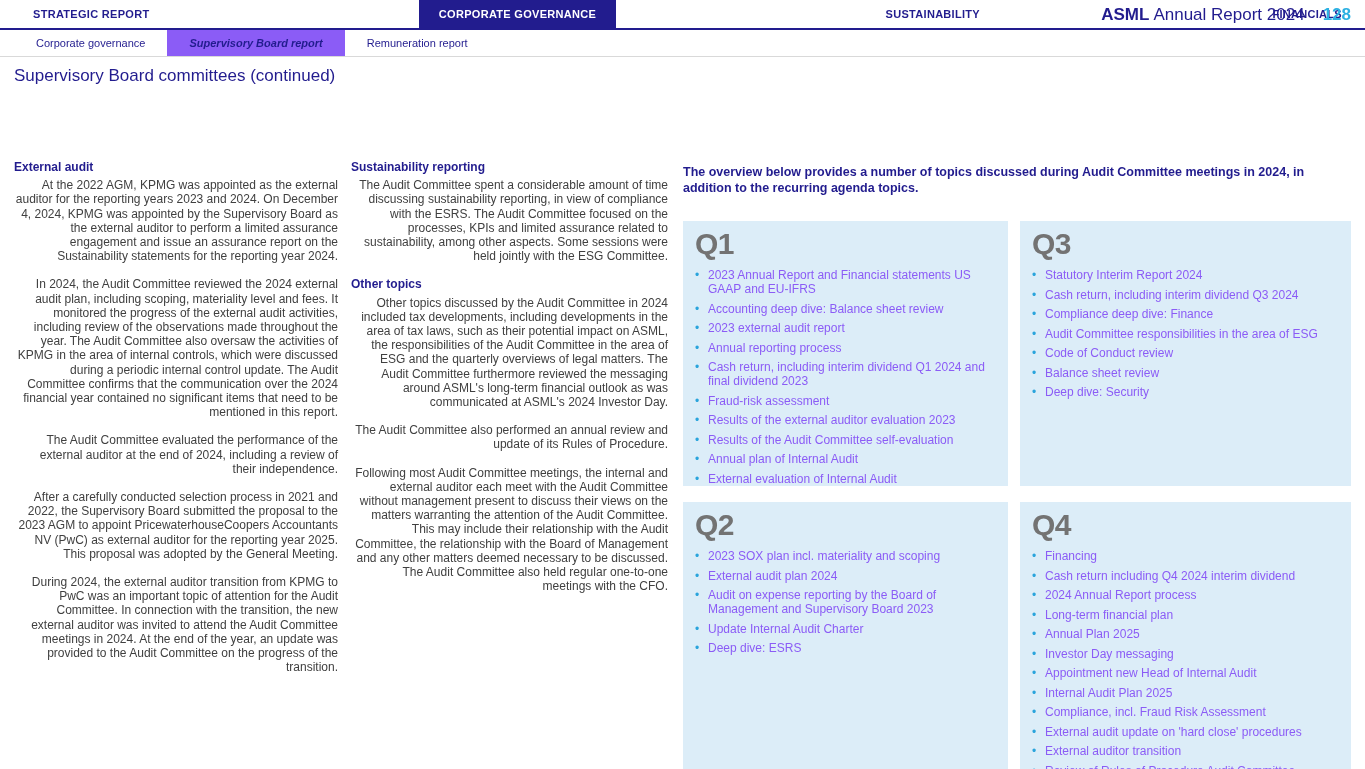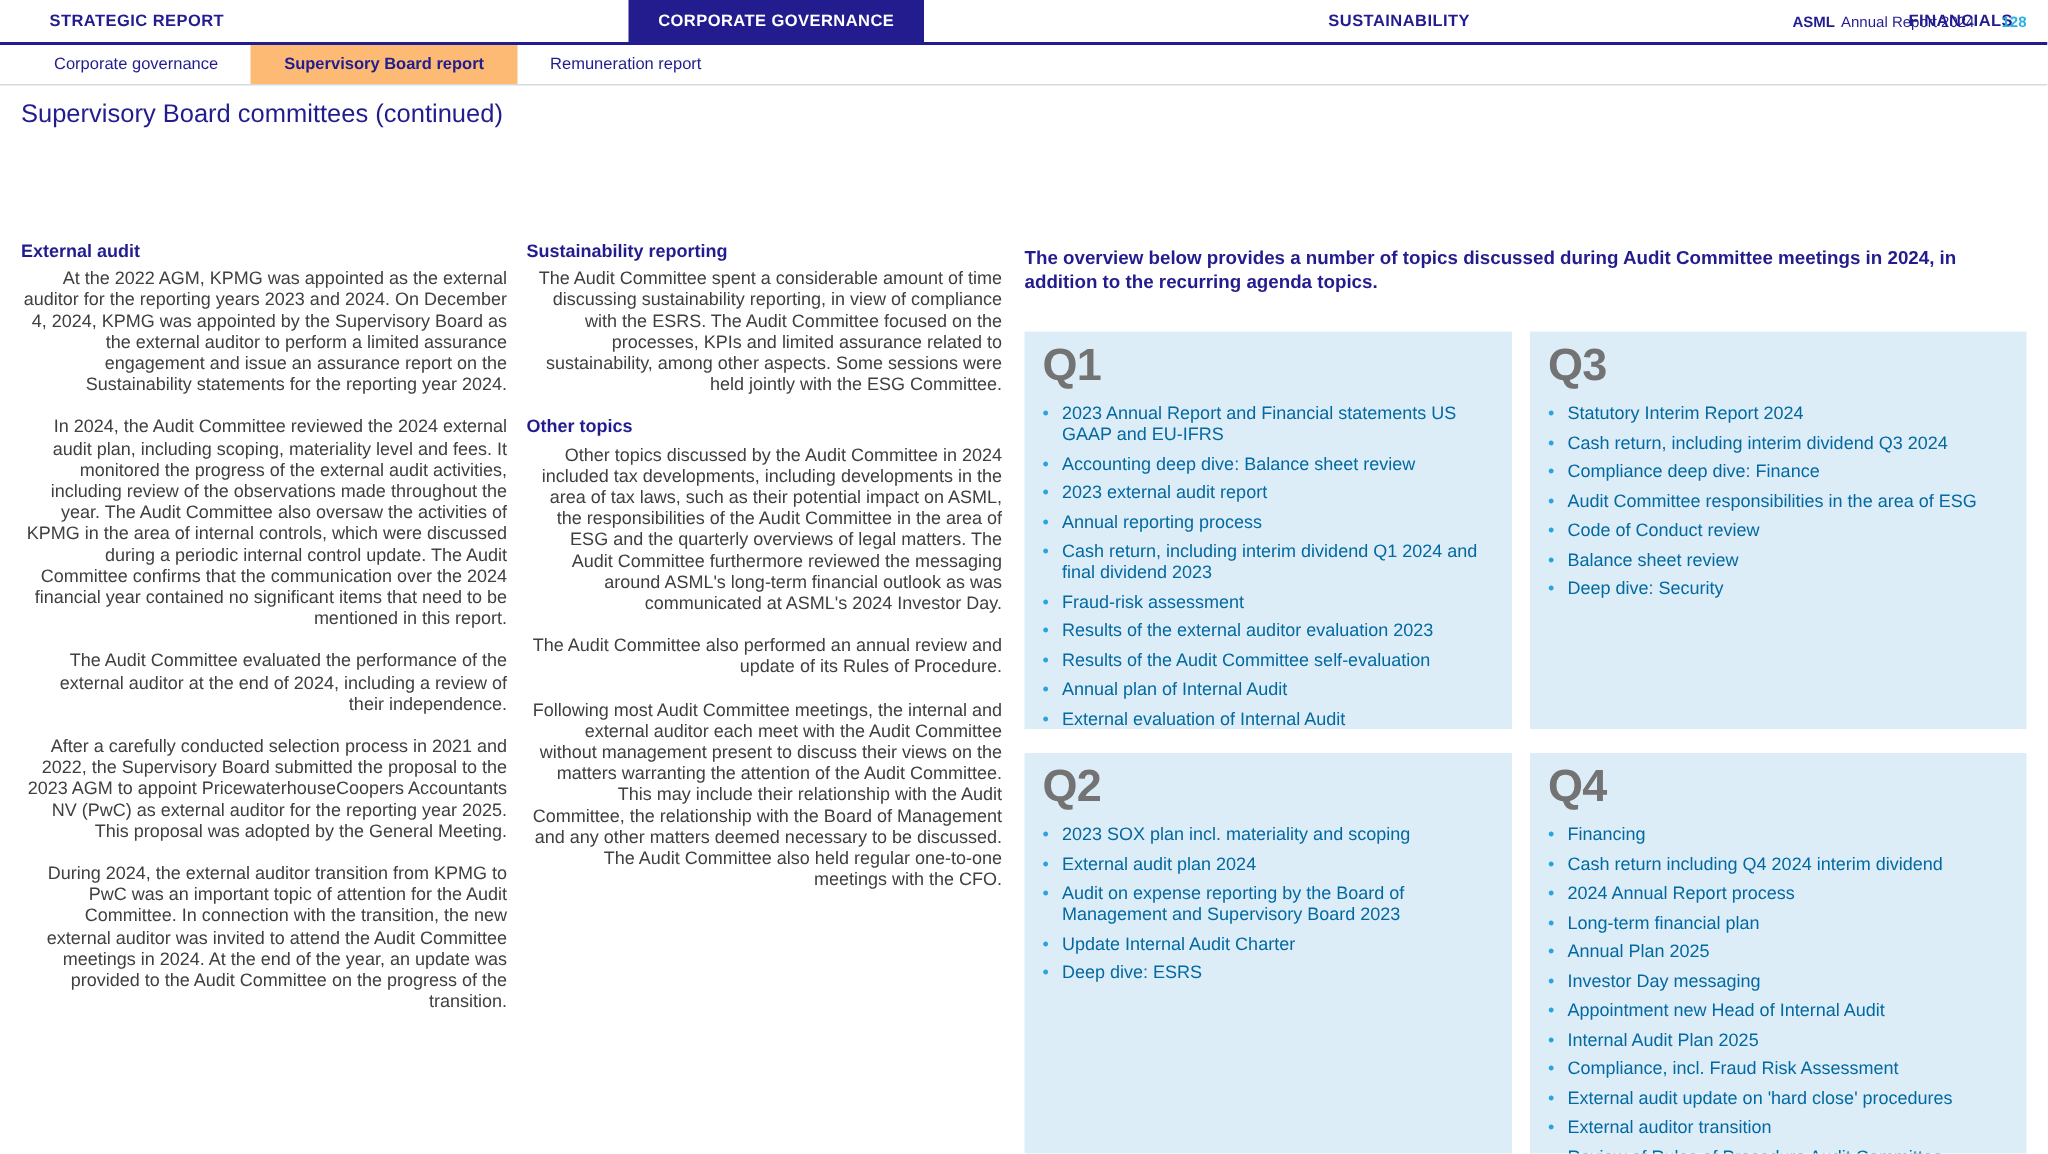--- a/index.html
+++ b/index.html
@@ -19,36 +19,36 @@
   }
   .topnav .tab {
     display:flex; align-items:center;
     padding:0 23px;
     font-size:11px; font-weight:bold; letter-spacing:.3px;
     color:#221c8e; cursor:pointer; white-space:nowrap;
   }
   .topnav .tab.active { background:#221c8e; color:#ffffff; padding:0 20px; }
   .topnav .brand {
     position:absolute; right:14px; top:0; height:30px;
-    display:flex; align-items:center; font-size:10px; color:#221c8e;
+    display:flex; align-items:center; font-size:17px; color:#221c8e;
   }
   .brand .brand-bold { font-weight:bold; margin-right:4px; }
   .brand .page-num { color:#2bb0e2; font-weight:bold; margin-left:18px; }
 
   
   .subnav {
     display:flex; align-items:stretch; height:27px;
     border-bottom:1px solid #d9d9d9; padding-left:14px;
   }
   .subnav .subtab {
     display:flex; align-items:center;
     padding:0 22px; font-size:11px;
     color:#221c8e; cursor:pointer; white-space:nowrap;
   }
-  .subnav .subtab.active { background:#fdba74; font-weight:bold; }
+  .subnav .subtab.active { background:#8b5cf6; font-weight:bold;font-style:italic; }
 
   
   .page-title {
     margin:9px 0 0 14px; font-size:17px; font-weight:normal;
     color:#221c8e;
   }
 
   
   .col {
     position:absolute; top:160px;
@@ -78,21 +78,21 @@
   .qbox {
     background:#dcedf8; padding:6px 14px 12px 12px;
   }
   .qbox h2 {
     margin:0 0 7px; font-size:30px; font-weight:bold;
     color:#737373; letter-spacing:-.5px;
   }
   .qbox ul { list-style:none; margin:0; padding:0; }
   .qbox li {
     position:relative; padding-left:13px; margin:0 0 5.5px;
-    font-size:12px; line-height:14px; color:#0369a1;
+    font-size:12px; line-height:14px; color:#8b5cf6;
   }
   .qbox li::before {
     content:"\2022"; position:absolute; left:0; top:0;
     color:#2aa4dc; font-size:12px;
   }
 </style>
 </head>
 <body>
 
 <div class="topnav">

